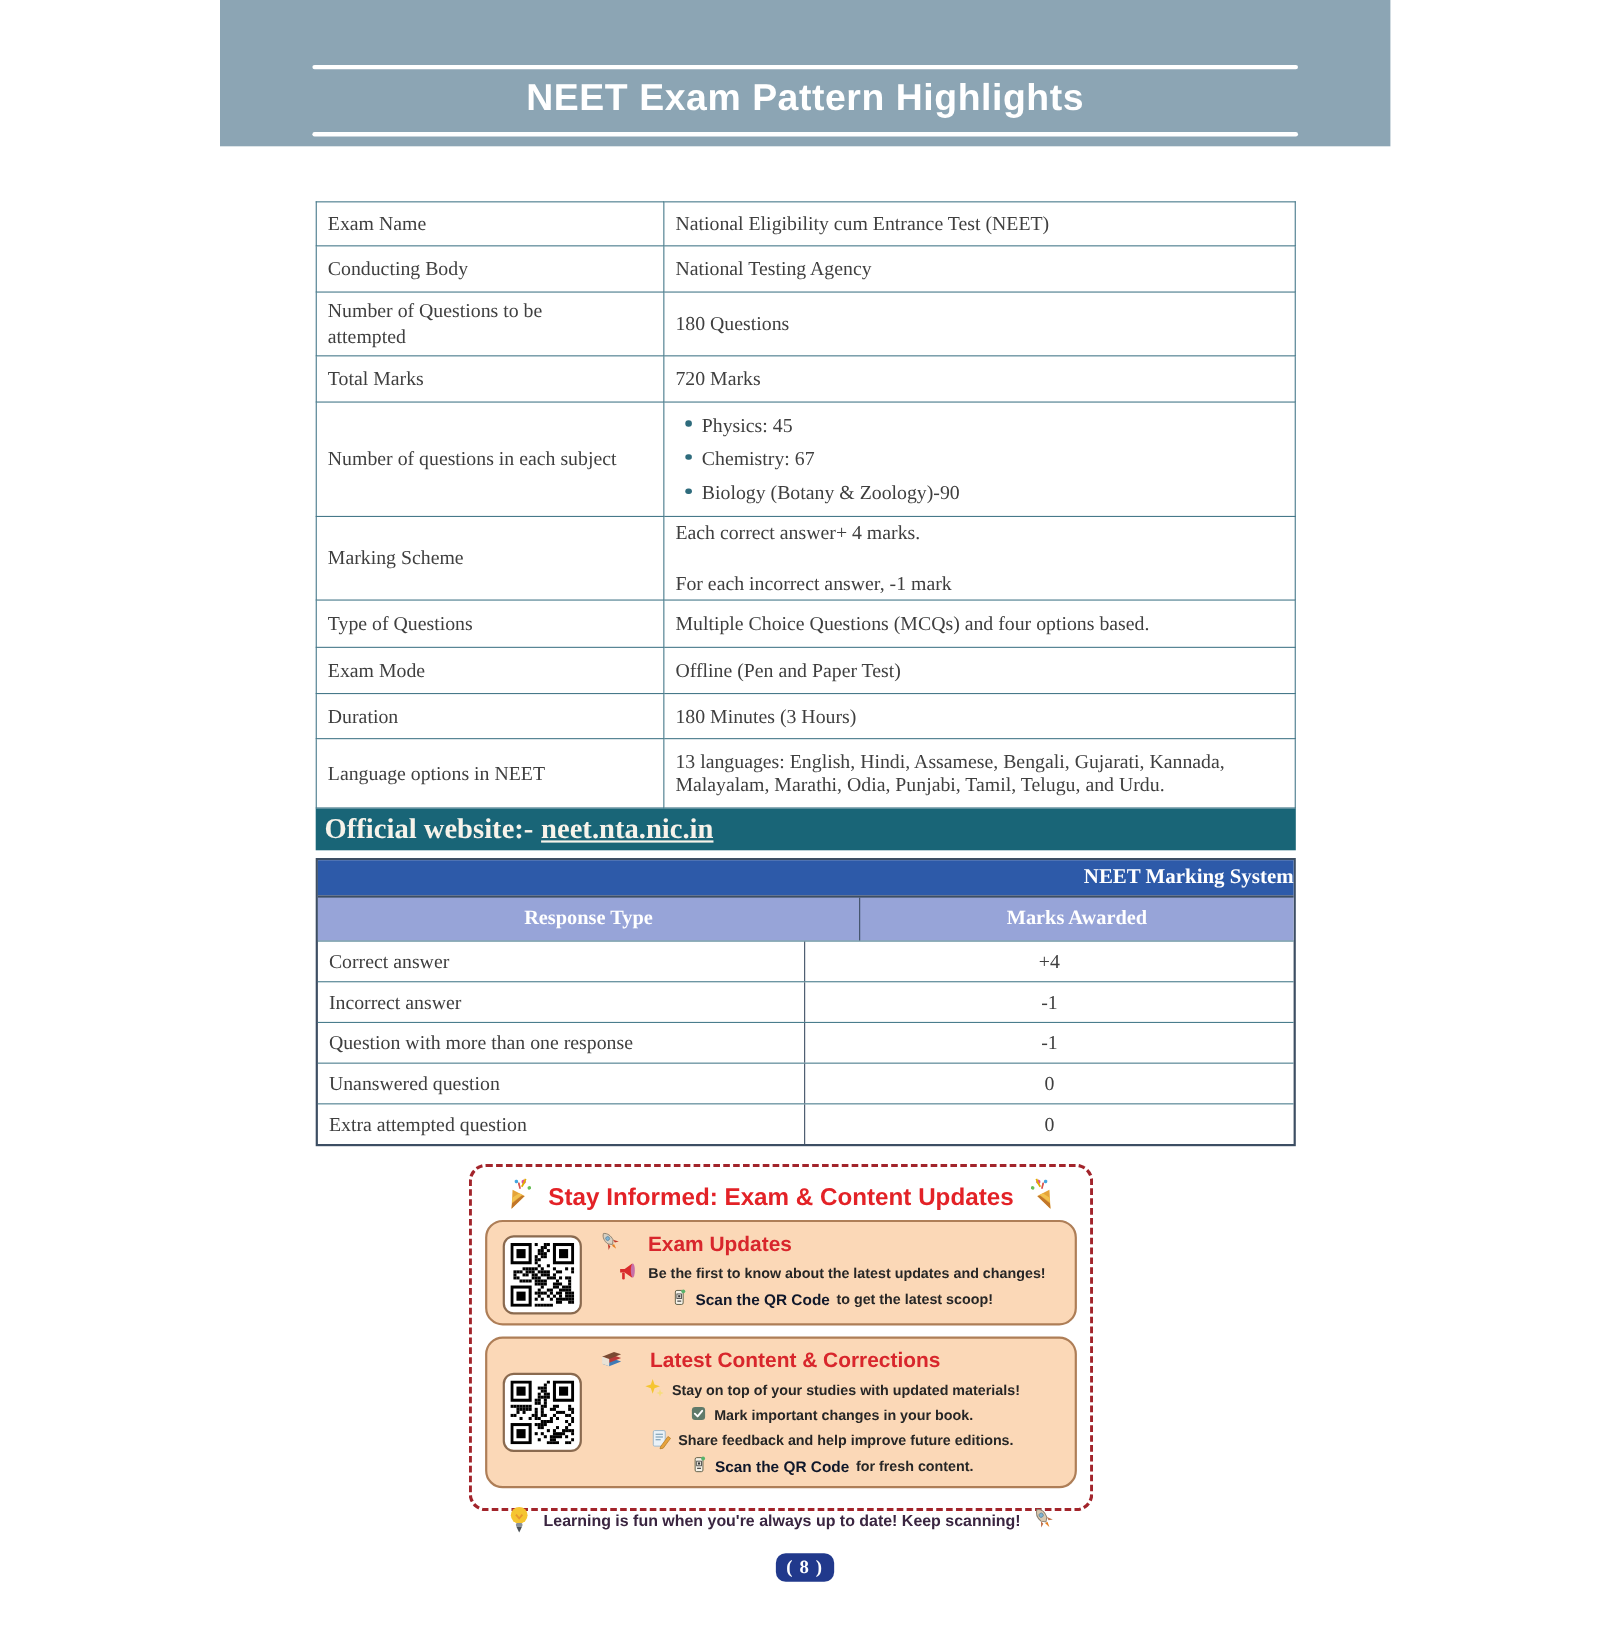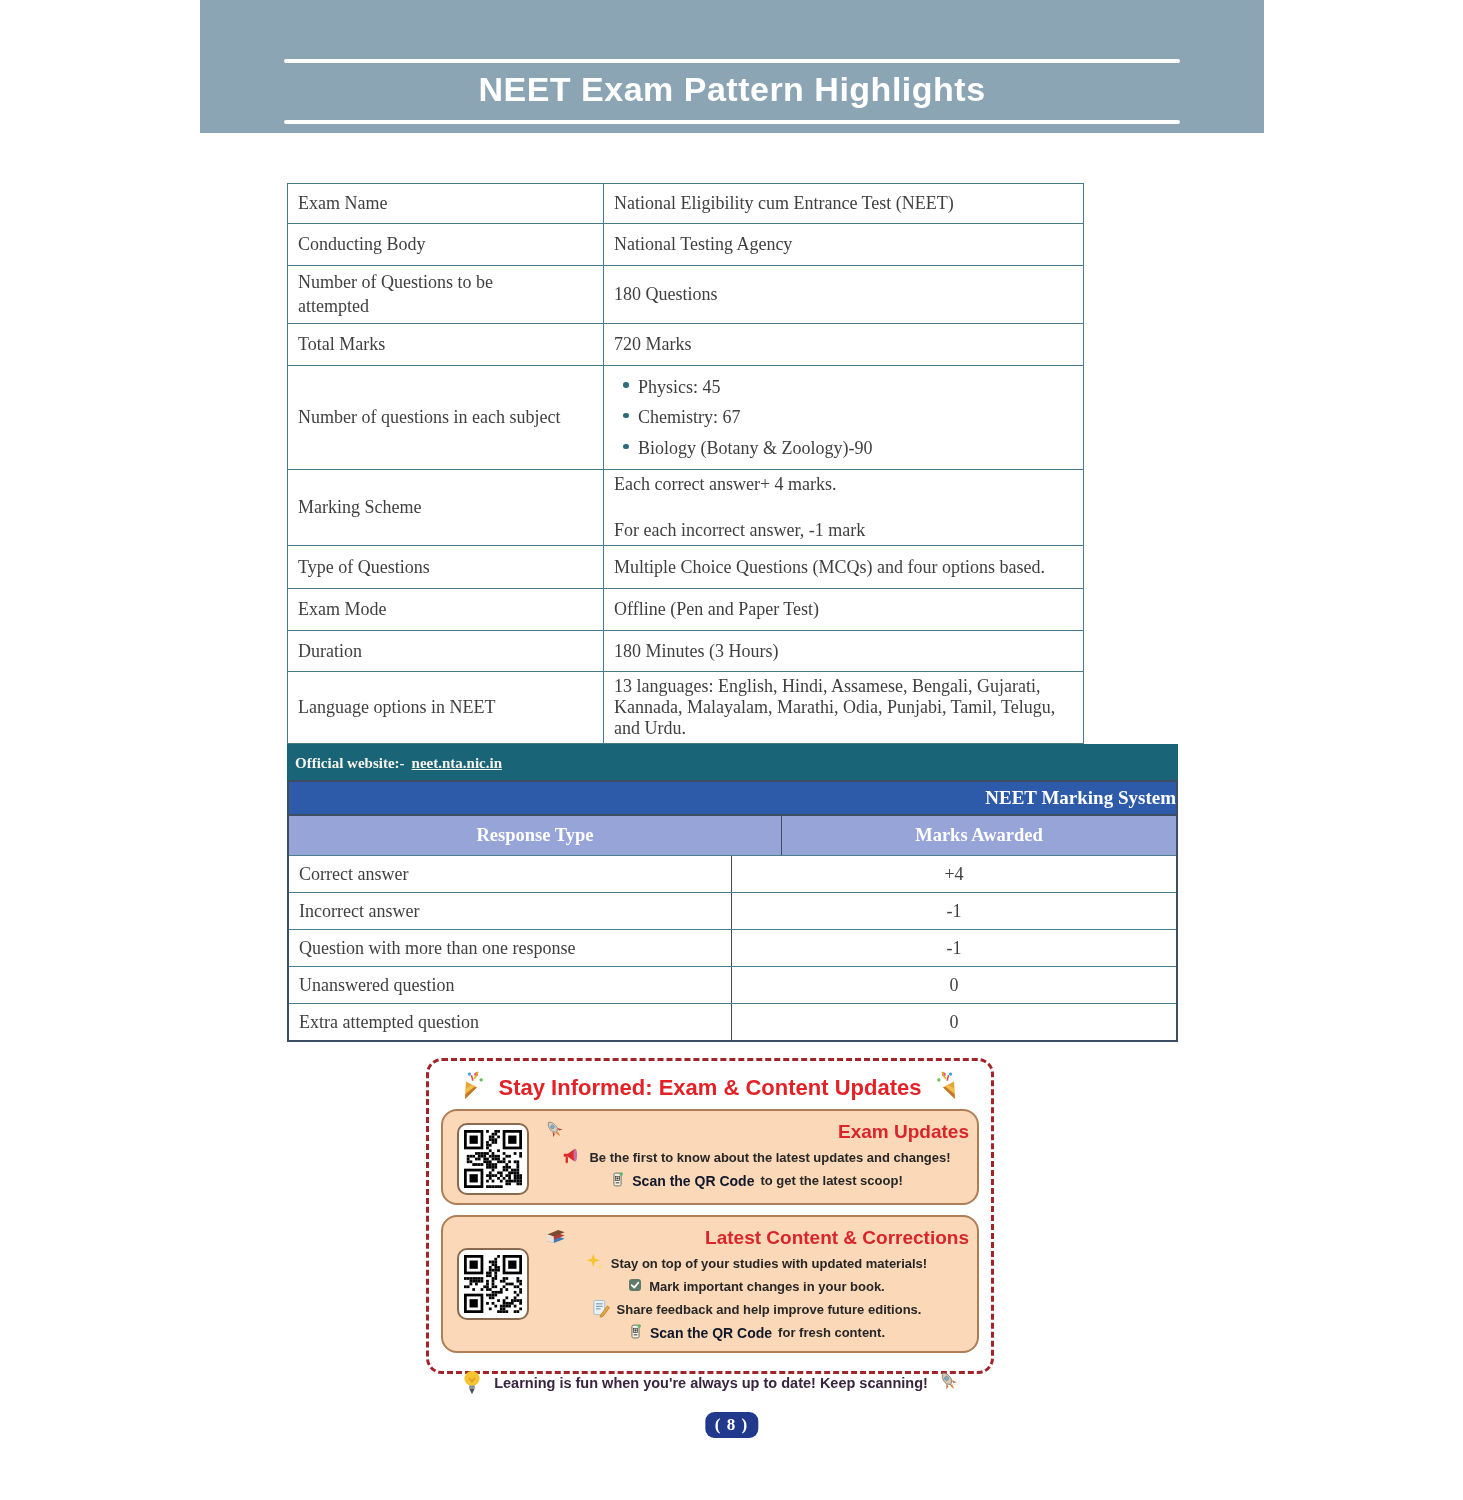--- a/index.html
+++ b/index.html
@@ -13,39 +13,39 @@
   .banner { position:absolute; left:200px; top:0; width:1064px; height:133px; background:#8CA5B4; }
   .banner .rule { position:absolute; left:84px; width:896px; height:4px; background:#fff; border-radius:2px; }
   .rule-top { top:59px; } .rule-bottom { top:120px; }
   .banner h1 {
     position:absolute; top:70px; left:0; width:100%; text-align:center;
     color:#fff; font:bold 34px "Liberation Sans", sans-serif; letter-spacing:0.5px;
   }
 
   
   .exam-wrap { position:absolute; left:287px; top:183px; width:891px; }
-  table.exam { border-collapse:collapse; width:797px; font-size:18px; }
+  table.exam { border-collapse:collapse; width:891px; font-size:18px; }
   table.exam td { border:1.6px solid #47798A; padding:4px 10px; vertical-align:middle; background:#fff; }
   td.lbl { width:316px; }
   table.exam tr:nth-child(1){height:40px} table.exam tr:nth-child(2){height:42px}
   table.exam tr:nth-child(3){height:50px} table.exam tr:nth-child(4){height:42px}
   table.exam tr:nth-child(5){height:91px} table.exam tr:nth-child(6){height:66px}
   table.exam tr:nth-child(7){height:43px} table.exam tr:nth-child(8){height:42px}
   table.exam tr:nth-child(9){height:41px} table.exam tr:nth-child(10){height:63px}
   .wrap-narrow { display:inline-block; max-width:252px; line-height:1.35; }
   ul.subjects { list-style:none; margin:2px 0 2px 6px; }
   ul.subjects li { position:relative; padding-left:18px; line-height:1.7; }
   ul.subjects li::before {
     content:""; position:absolute; left:3px; top:0.6em;
     width:5.5px; height:5.5px; border-radius:50%; background:#2E6B7C;
   }
   .ms-line + .ms-line { margin-top:25px; }
   .site-bar {
     width:891px; height:38px; background:#196577; color:#F7F3EA;
-    font-weight:bold; font-size:15px; line-height:38px; padding-left:8px;
+    font-weight:bold; font-size:26px; line-height:38px; padding-left:8px;
   }
   .site-link { color:inherit; text-decoration:underline; margin-left:7px; cursor:pointer; }
 
   
   .mk { position:absolute; left:287px; top:780px; width:891px; border:2px solid #3D4E63; font-size:18px; background:#fff; }
   .mk-title { background:#2D5AA9; color:#ffffff; text-align:right; font-weight:bold; height:32px; line-height:32px; font-size:19px; }
   .mk-head { display:flex; background:#97A4D8; border-top:2px solid #3D4E63; }
   .mk-hc { color:#fff; font-weight:bold; text-align:center; height:39px; line-height:39px; font-size:18.5px; }
   .mk-hc.c1 { width:493px; border-right:1.6px solid #3D4E63; }
   .mk-hc.c2 { flex:1; }
@@ -67,21 +67,21 @@
   }
   .u-card.card1 { min-height:96px; }
   .u-card.card2 { min-height:128px; }
   .qr-box {
     position:absolute; left:14px; width:72px; height:72px; background:#fff;
     border:2px solid #8A6A4F; border-radius:10px; padding:5px;
   }
   .card1 .qr-box { top:12px; }
   .card2 .qr-box { top:50%; transform:translateY(-50%); }
   .qr-box svg { display:block; width:100%; height:100%; }
-  .u-head { display:flex; align-items:center; justify-content:space-between; gap:9px;
+  .u-head { display:flex; align-items:center; justify-content:flex-start; gap:22px;
     color:#D8262C; font-weight:bold; font-size:19px; height:28px; }
   .u-line { display:flex; align-items:center; justify-content:center; gap:6px;
     font-size:13px; font-weight:bold; color:#262626; height:23px; white-space:nowrap; }
   .u-line .heavier { font-size:14px; color:#0f172a; }
   .u-footer { display:flex; align-items:center; justify-content:center; gap:8px;
     font-size:14.5px; font-weight:bold; color:#3A2540; height:40px; }
 
   .icon { display:inline-block; vertical-align:middle; }
   .popper-left { transform:rotate(-18deg); }
   .popper-right { transform:scaleX(-1) rotate(-18deg); }

